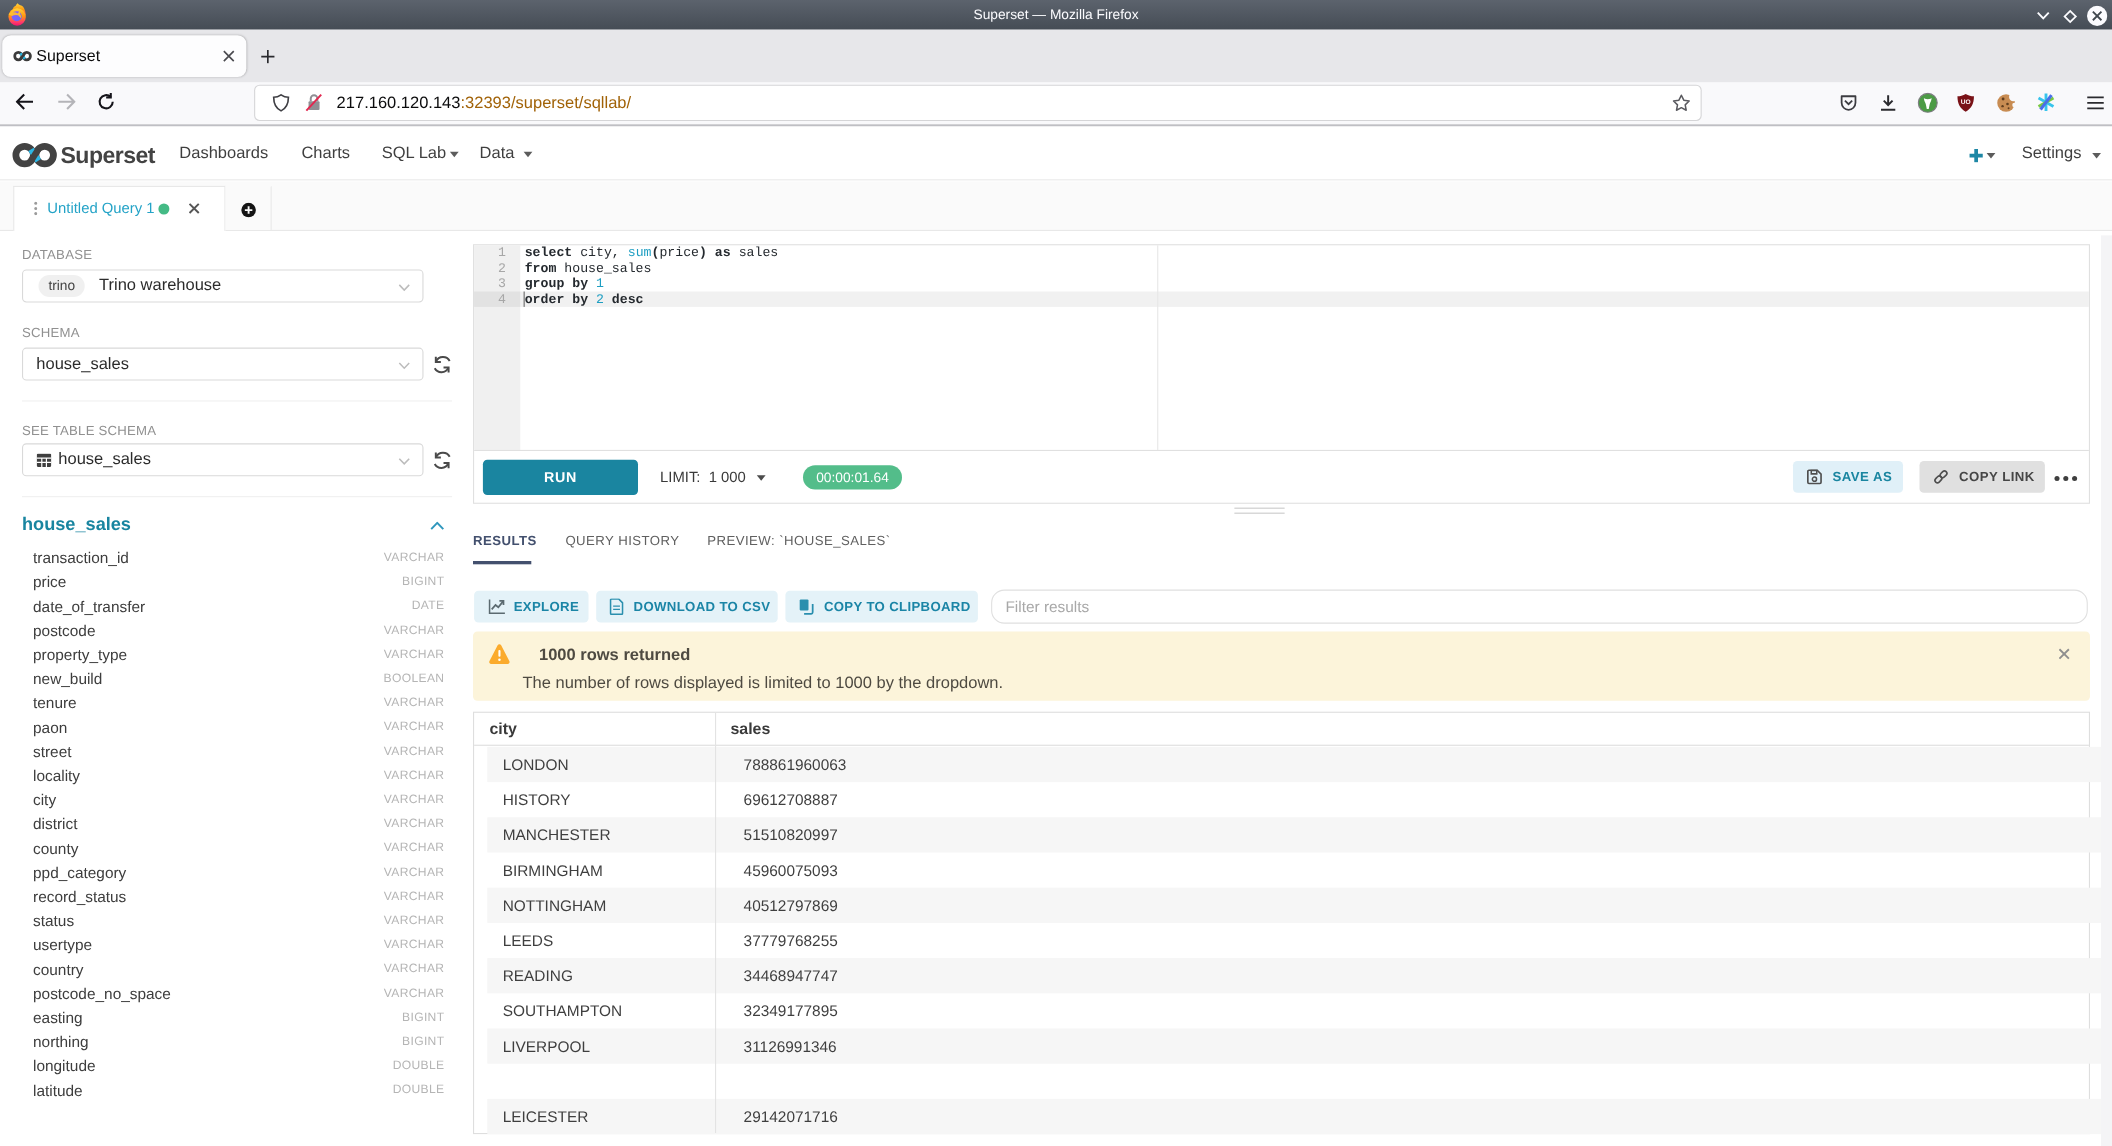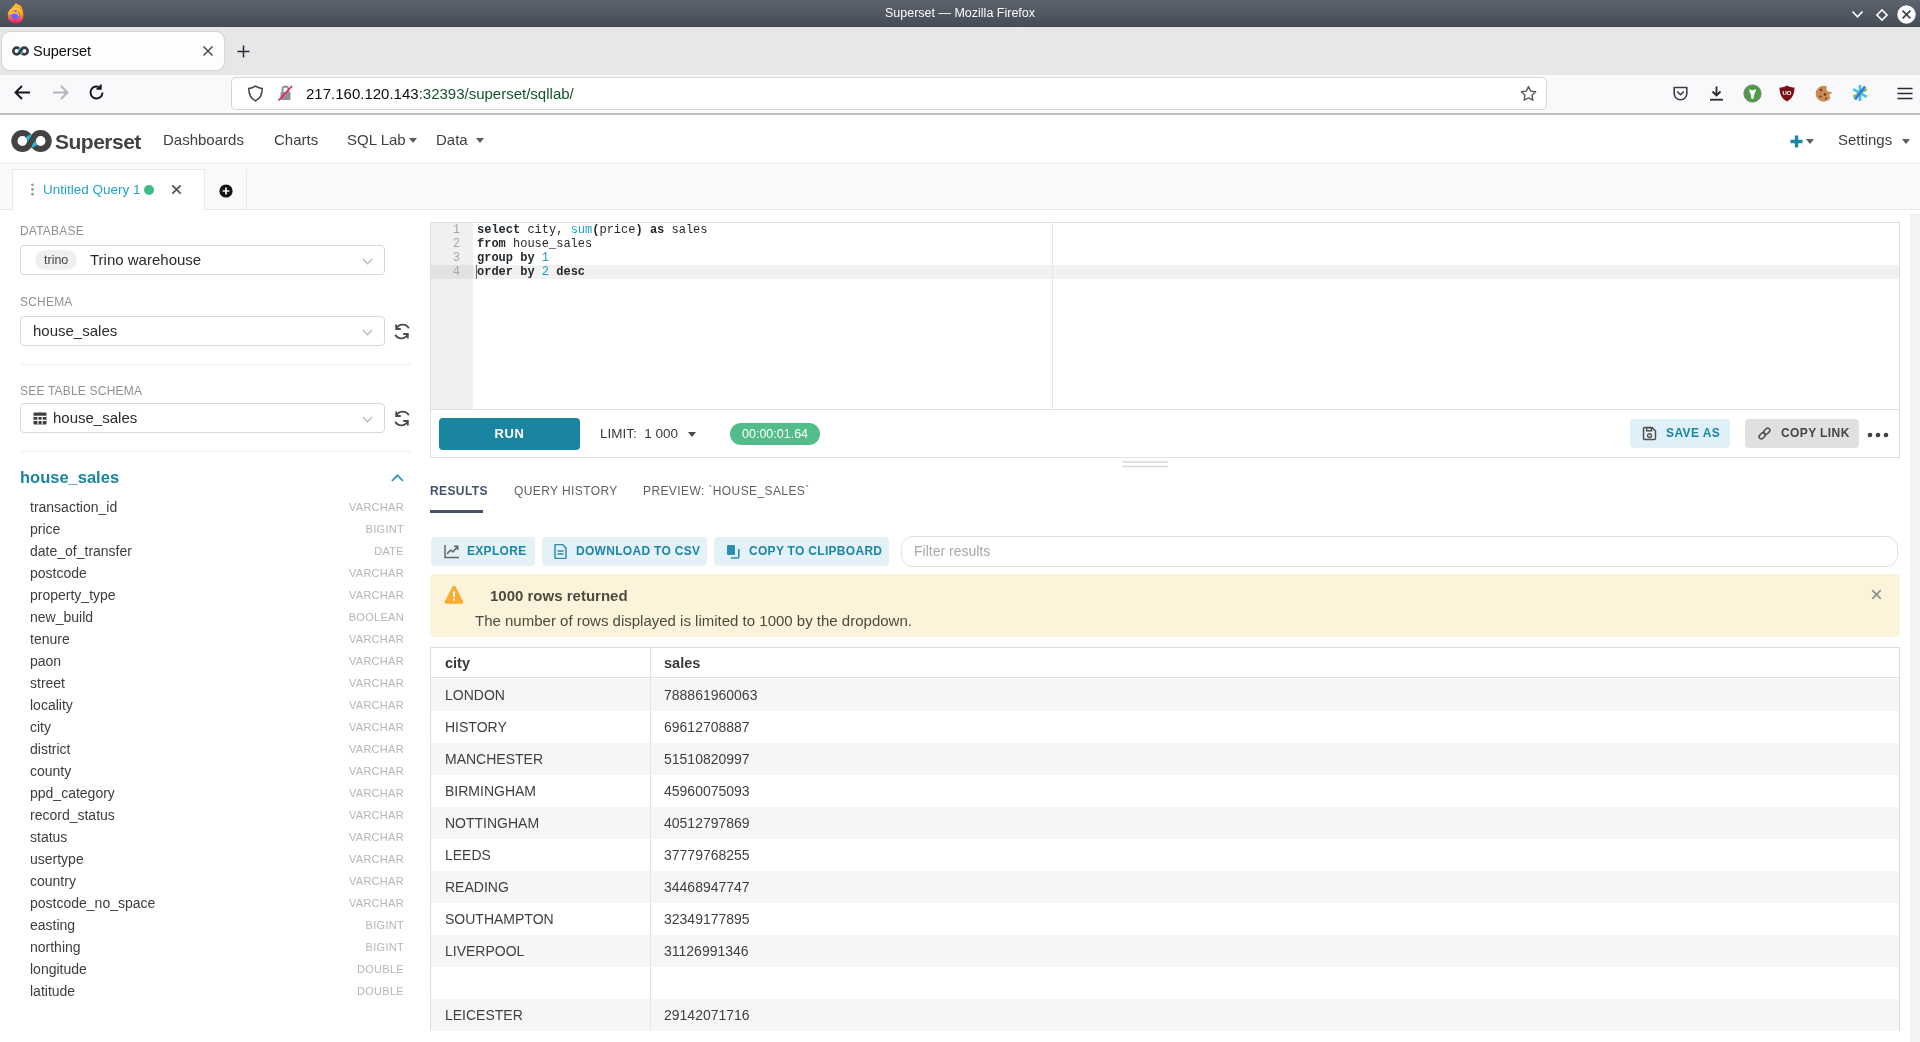--- a/index.html
+++ b/index.html
@@ -14,21 +14,21 @@
   line-height:27px; text-align:center; color:#fbfbfe; font-size:12.5px; }
 .tabstrip { position:absolute; left:0; top:27px; width:1920px; height:48px; background:#e7e7ea; }
 .fxtab { position:absolute; left:2px; top:5px; width:222px; height:38px; background:#fdfdfe;
   border-radius:8px; box-shadow:0 0 2px rgba(0,0,0,.25); }
 .fxtab .txt { position:absolute; left:31px; top:0; height:38px; line-height:38px; font-size:14.5px; color:#0c0c0d; }
 .navbar { position:absolute; left:0; top:75px; width:1920px; height:38px; background:#f9f9fb; }
 .chromeborder { position:absolute; left:0; top:113px; width:1920px; height:2px; background:#bfbfc4; }
 .urlbar { position:absolute; left:232px; top:3px; width:1314px; height:31px; background:#fff;
   border-radius:4px; box-shadow:0 0 0 1px rgba(0,0,0,.14); }
 .urltext { position:absolute; left:306px; top:3px; height:31px; line-height:31px; font-size:15px; color:#0c0c0d; }
-.urltext span { color:#14532d; }
+.urltext span { color:#a16207; }
 
 .appnav { position:absolute; left:0; top:115px; width:1920px; height:49px; background:#fff;
   border-bottom:1px solid #e8e8e8; }
 .applogo-text { position:absolute; left:55px; top:13px; height:27px; line-height:27px;
   font-size:21px; font-weight:bold; color:#434343; letter-spacing:-0.5px; }
 .navitem { position:absolute; top:0px; height:49px; line-height:49px; font-size:15px; color:#3f3f3f; }
 .caret { position:absolute; width:0; height:0; border-left:4.5px solid transparent;
   border-right:4.5px solid transparent; border-top:5px solid #5c5c5c; }
 
 .qtabs { position:absolute; left:0; top:165px; width:1920px; height:45px; background:#fafafa;
@@ -85,21 +85,21 @@
 .filter .ph { position:absolute; left:12px; top:0; height:29px; line-height:29px; font-size:14px; color:#a8a8a8; }
 .alert { position:absolute; left:430px; top:574px; width:1470px; height:63px; background:#fcf4da; border-radius:4px; }
 .alert .t1 { position:absolute; left:60px; top:9px; height:25px; line-height:25px;
   font-size:15px; font-weight:bold; color:#4e4a41; }
 .alert .t2 { position:absolute; left:45px; top:34px; height:25px; line-height:25px;
   font-size:15px; color:#4e4a41; }
 .rtable { position:absolute; left:430px; top:647px; width:1470px; height:384px;
   border:1px solid #dedede; background:#fff; }
 .rtable .hdr { position:absolute; left:0; top:0; width:1468px; height:30px; border-bottom:1px solid #dedede; }
 .rtable .colline { position:absolute; left:219px; top:0; width:1px; height:382px; background:#e3e3e3; }
-.rrow { position:absolute; left:0; width:1468px; height:32px; }
+.rrow { position:absolute; left:12px; width:1468px; height:32px; }
 .rrow.alt { background:#f6f6f6; }
 .rcell1 { position:absolute; left:14px; top:0; height:32px; line-height:32px; font-size:14px; color:#3f3f3f; }
 .rcell2 { position:absolute; left:233px; top:0; height:32px; line-height:32px; font-size:14px; color:#3f3f3f; }
 .rightstrip { position:absolute; left:1910px; top:214px; width:10px; height:828px; background:#f4f4f6; }
 </style>
 </head>
 <body>
 
 <div class="titlebar">
   <div class="title">Superset — Mozilla Firefox</div>

